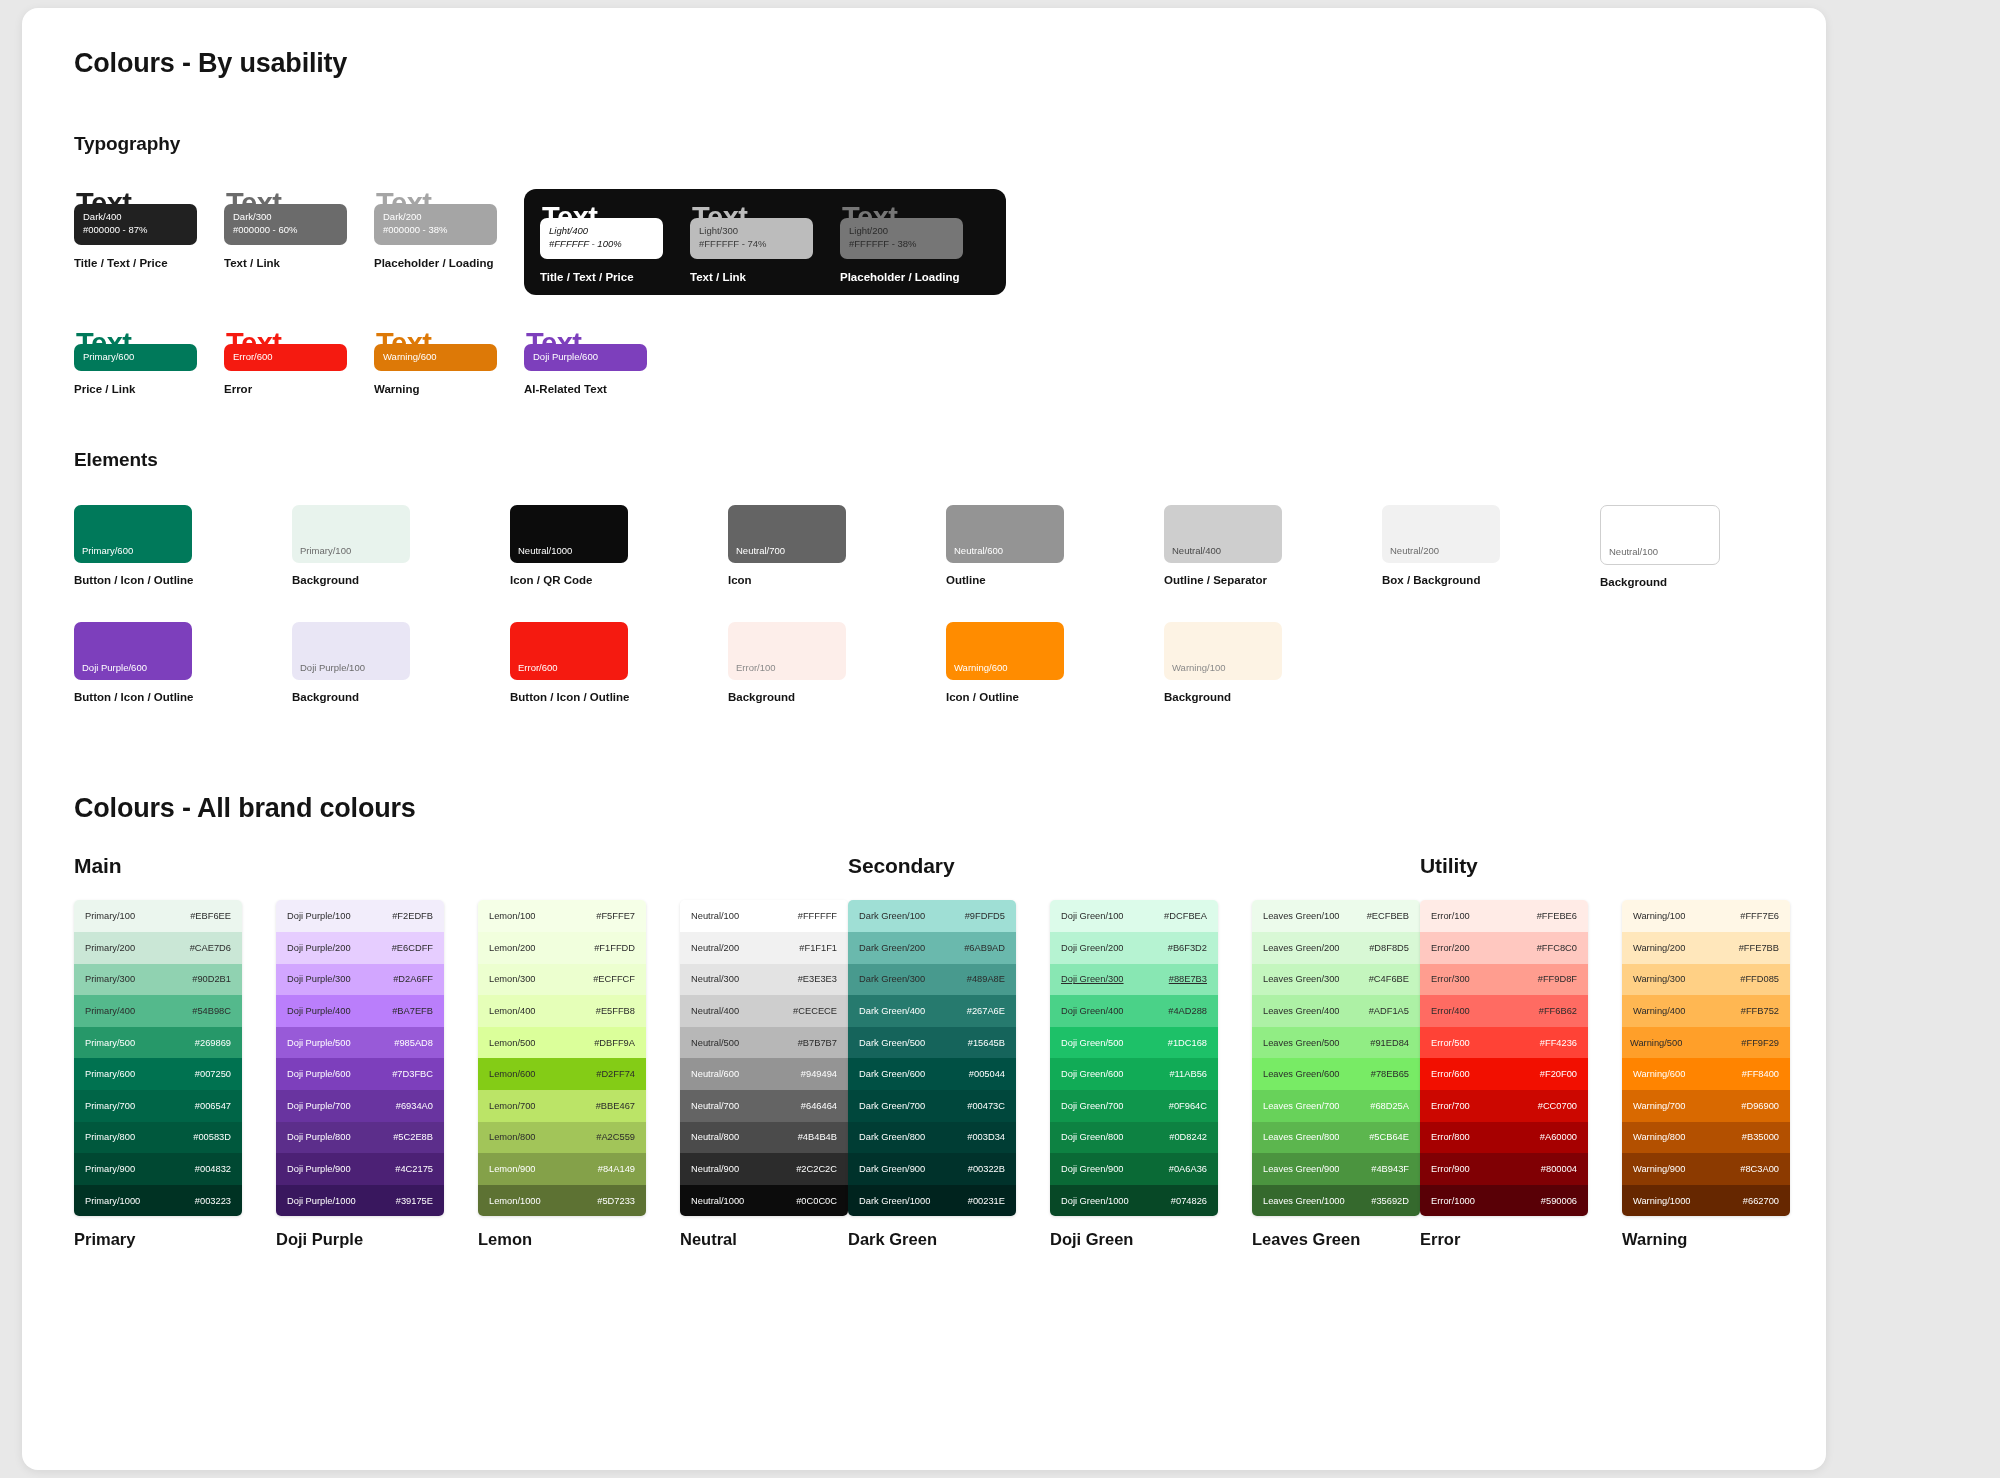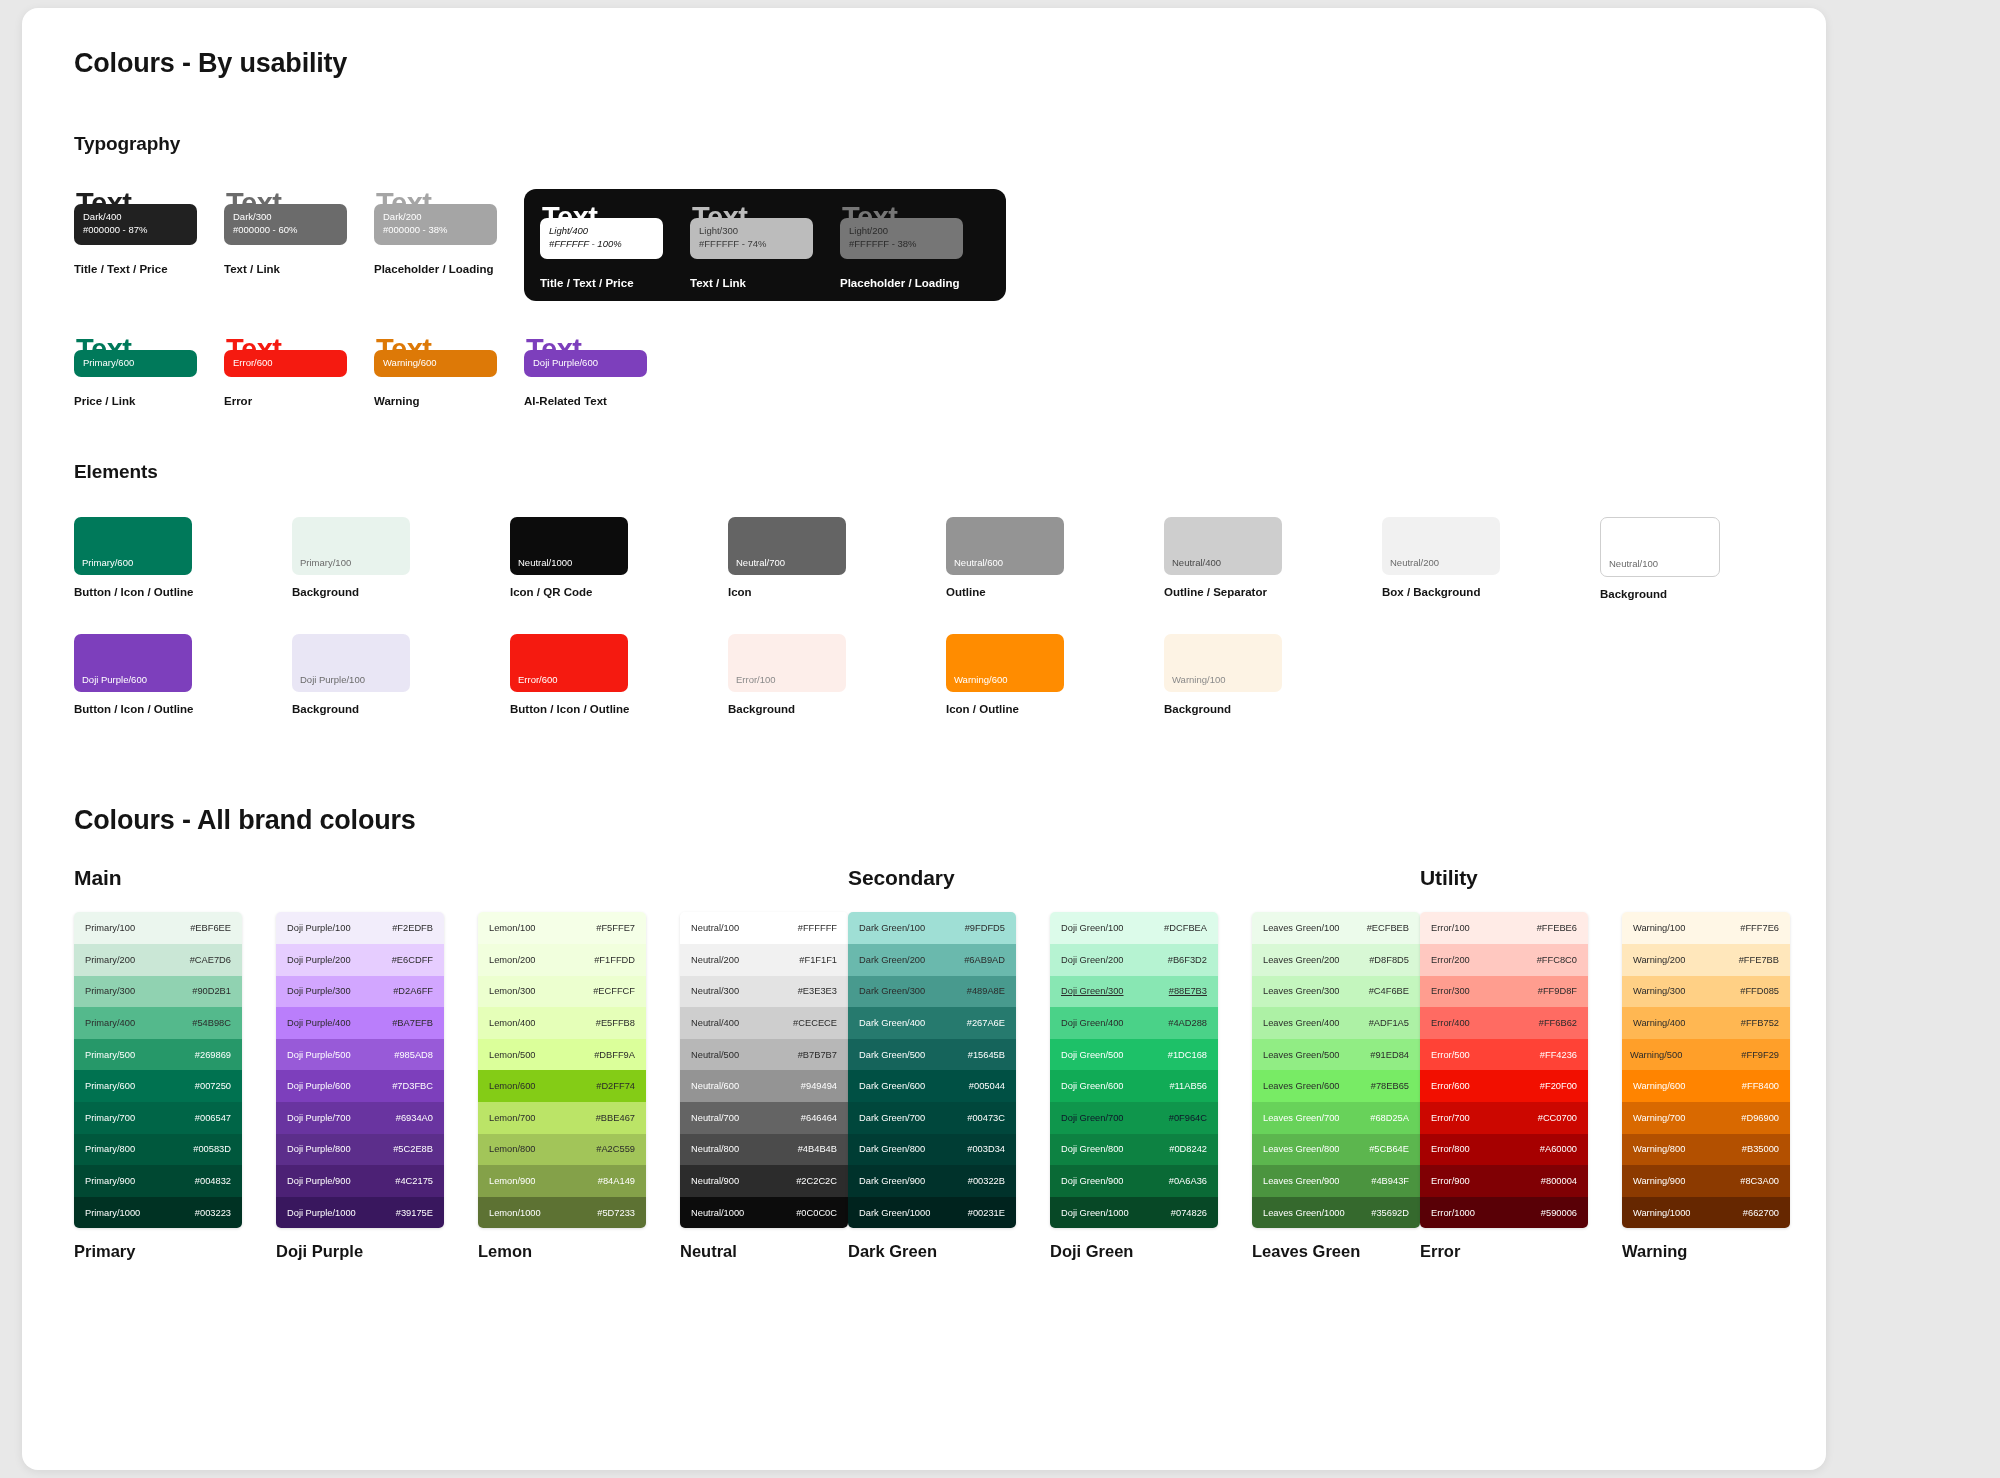--- a/index.html
+++ b/index.html
@@ -81,21 +81,21 @@
     font-size: 9.5px;
     line-height: 1.35;
     font-weight: 500;
   }
   .typo-chip .l2 {
     font-size: 9.5px;
     line-height: 1.35;
     font-weight: 500;
   }
   .typo-usage {
-    margin-top: 18px;
+    margin-top: 12px;
     font-size: 11.5px;
     font-weight: bold;
     color: #141414;
   }
   .dark-panel {
     background: #0e0e0e;
     border-radius: 12px;
     padding: 14px 16px 12px 16px;
     display: flex;
     margin-left: 0px;
@@ -635,21 +635,21 @@
                   <span class="hex">#4AD288</span>
                 </div>
                 <div class="swatch-row" style="background: rgb(29, 193, 104); color: rgb(255, 255, 255);">
                   <span class="name">Doji Green/500</span>
                   <span class="hex">#1DC168</span>
                 </div>
                 <div class="swatch-row" style="background: rgb(17, 171, 86); color: rgb(255, 255, 255);">
                   <span class="name">Doji Green/600</span>
                   <span class="hex">#11AB56</span>
                 </div>
-                <div class="swatch-row" style="background: rgb(15, 150, 76); color: #0f172a;">
+                <div class="swatch-row" style="background: rgb(15, 150, 76); color: #ffffff;">
                   <span class="name">Doji Green/700</span>
                   <span class="hex">#0F964C</span>
                 </div>
                 <div class="swatch-row" style="background: rgb(13, 130, 66); color: rgb(255, 255, 255);">
                   <span class="name">Doji Green/800</span>
                   <span class="hex">#0D8242</span>
                 </div>
                 <div class="swatch-row" style="background: rgb(10, 106, 54); color: rgb(255, 255, 255);">
                   <span class="name">Doji Green/900</span>
                   <span class="hex">#0A6A36</span>

